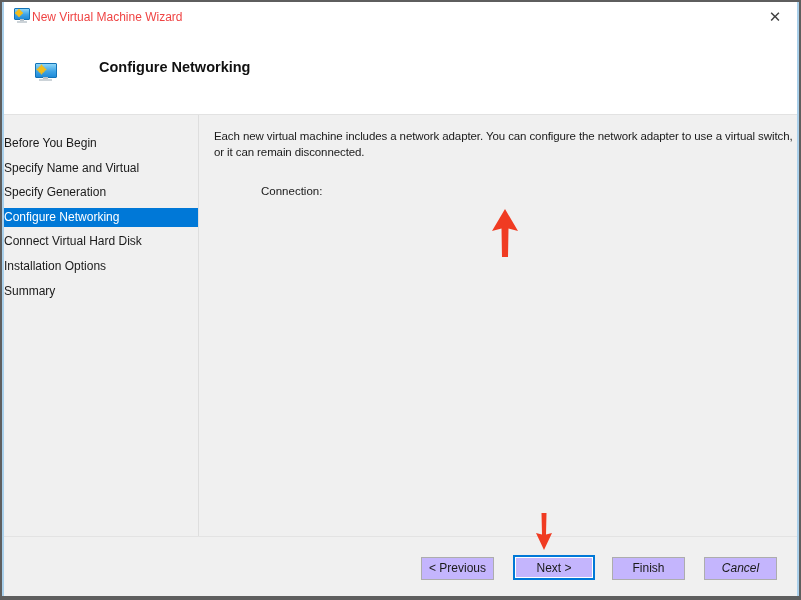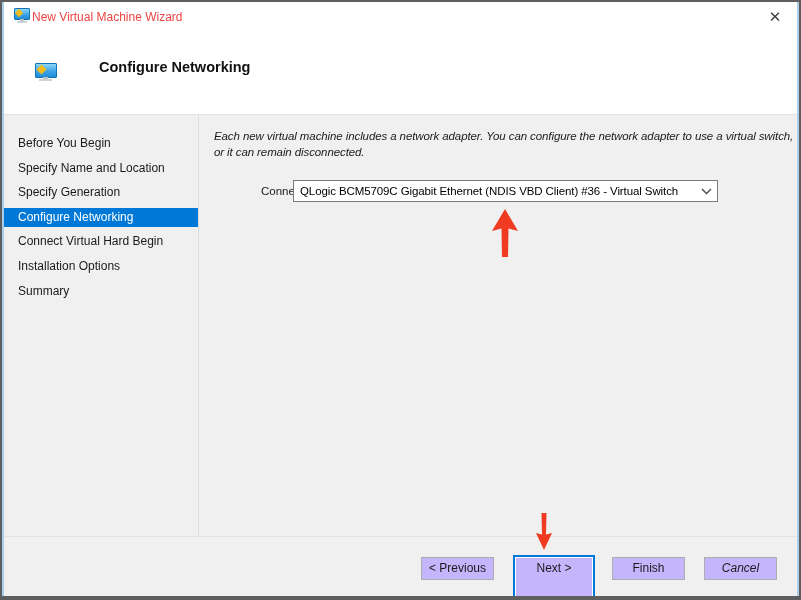--- a/index.html
+++ b/index.html
@@ -43,27 +43,27 @@
   
   .header{position:absolute;top:32px;left:4px;right:4px;height:82px;background:#ffffff;}
   .header h1{position:absolute;left:95px;top:27px;margin:0;font-size:14.5px;font-weight:700;color:#111;}
 
   
   .page-body{position:absolute;top:114px;left:4px;right:4px;bottom:4px;
     background:#f0f0f0;border-top:1px solid #e2e2e2;}
   .sidebar-divider{position:absolute;left:194px;top:0;width:1px;height:421px;background:#dedede;}
 
   .wizard-steps{position:absolute;left:0;top:19px;width:194px;margin:0;padding:0;list-style:none;}
-  .wizard-steps li{height:19px;line-height:19px;margin-bottom:5.6px;padding-left:14px;
+  .wizard-steps li{height:19px;line-height:19px;margin-bottom:5.6px;
     font-size:12px;color:#1a1a1a;white-space:nowrap;cursor:default;}
   .wizard-steps li.selected{background:#0078d7;color:#ffffff;}
   .wizard-steps li.indent{}
 
   .description{position:absolute;left:210px;top:13px;width:583px;
-    font-size:11.5px;letter-spacing:-0.1px;line-height:16px;color:#1a1a1a;font-style:italic;}
+    font-size:11.5px;letter-spacing:-0.1px;line-height:16px;color:#1a1a1a;}
 
   .connection-label{position:absolute;left:210px;top:65px;height:23px;line-height:23px;
     font-size:11.5px;color:#1a1a1a;margin-left:47px;}
   .combobox{position:absolute;left:289px;top:65px;width:425px;height:22px;
     background:#ffffff;border:1px solid #7a7a7a;display:flex;align-items:center;
     padding:0 5px 0 6px;box-sizing:border-box;cursor:default;}
   .combobox .value{flex:1;min-width:0;overflow:hidden;white-space:nowrap;
     font-size:11.5px;letter-spacing:-0.1px;color:#000;}
   .combobox .chevron{flex:none;margin-left:4px;display:flex;align-items:center;}
 
@@ -71,21 +71,21 @@
   .arrow{position:absolute;pointer-events:none;z-index:40;}
   .arrow-up{left:488px;top:94px;}
   .arrow-down{left:532px;top:398px;}
 
   
   .footer-divider{position:absolute;left:0;right:0;top:421px;height:1px;background:#e3e3e3;}
   .btn{position:absolute;top:442px;width:73px;height:23px;box-sizing:border-box;
     background:#c4b5fd;border:1px solid #adadad;
     font-size:12px;line-height:21px;text-align:center;color:#1a1a1a;cursor:default;}
   .btn-previous{left:417px;}
-  .btn-next{left:509px;top:440px;width:82px;height:44px;
+  .btn-next{left:509px;top:440px;width:82px;height:25px;
     border:2px solid #0078d7;box-shadow:inset 0 0 0 1px #ffffff;line-height:23px;}
   .btn-finish{left:608px;}
   .btn-cancel{left:700px;font-style:italic;}
 </style>
 </head>
 <body>
 
 <div class="frame-outer"></div>
 <div class="frame-blue"></div>
 
@@ -109,40 +109,32 @@
   </div>
   <h1>Configure Networking</h1>
 </div>
 
 <div class="page-body">
   <div class="sidebar-divider"></div>
 
   <ul class="wizard-steps">
 
   <li>Before You Begin</li>
-      <li>Specify Name and Location</li>
+      <li>Specify Name and Virtual</li>
       <li>Specify Generation</li>
       <li class="selected">Configure Networking</li>
-      <li>Connect Virtual Hard Begin</li>
+      <li>Connect Virtual Hard Disk</li>
       <li class="indent">Installation Options</li>
       <li>Summary</li>
     </ul>
 
   <div class="description">Each new virtual machine includes a network adapter. You can configure the network adapter to use a virtual switch, or it can remain disconnected.</div>
 
   <div class="connection-label">Connection:</div>
 
-  <div class="combobox">
-    <span class="value">QLogic BCM5709C Gigabit Ethernet (NDIS VBD Client) #36 - Virtual Switch</span>
-    <span class="chevron">
-      <svg width="11" height="7" viewBox="0 0 11 7">
-          <polyline points="1,1 5.5,5.5 10,1" fill="none" stroke="#4a4a4a" stroke-width="1.4"></polyline>
-        </svg>
-    </span>
-  </div>
 
   <div class="arrow arrow-up">
     <svg width="26" height="48" viewBox="0 0 26 48">
       <polygon points="13,0 26,22 16.5,19.5 16,48 10,48 9.5,19.5 0,22" fill="#f03b22"></polygon>
     </svg>
   </div>
 
   <div class="footer-divider"></div>
 
   <div class="arrow arrow-down">

